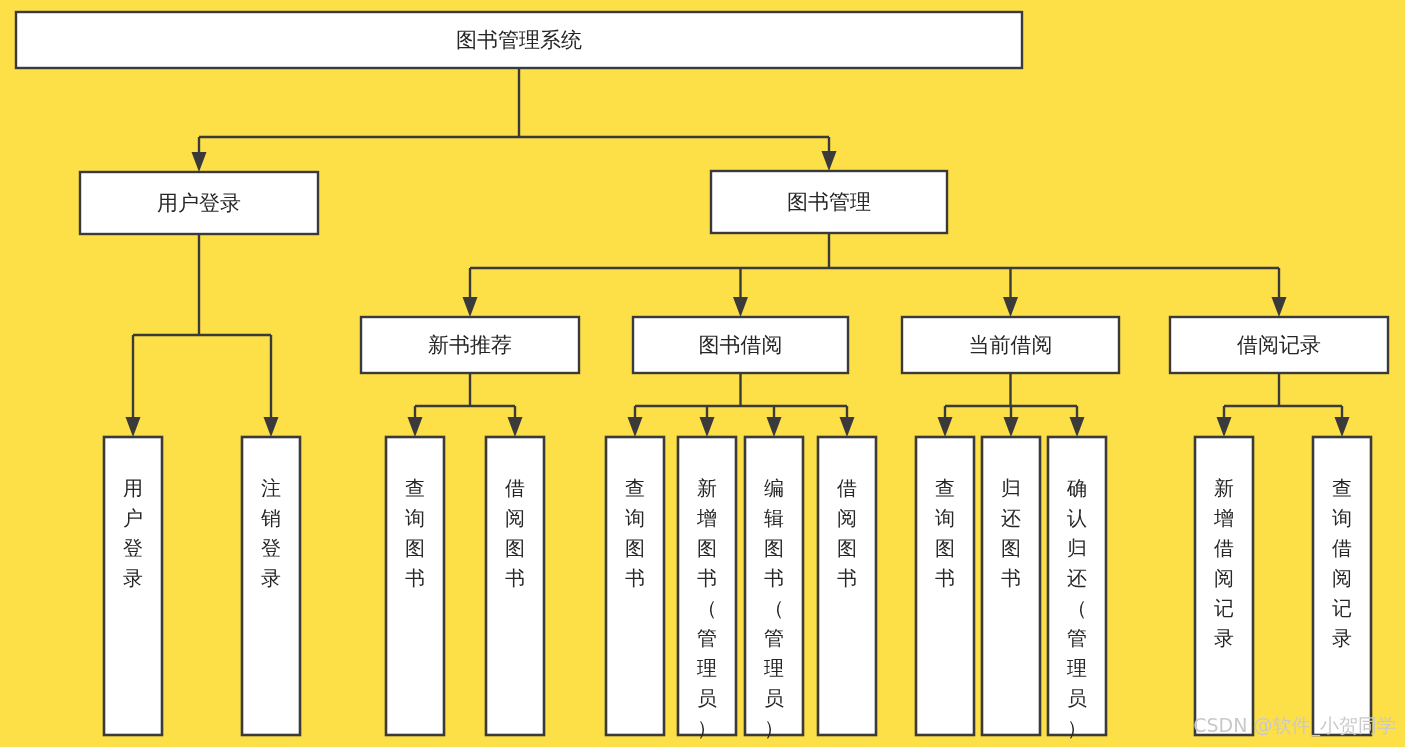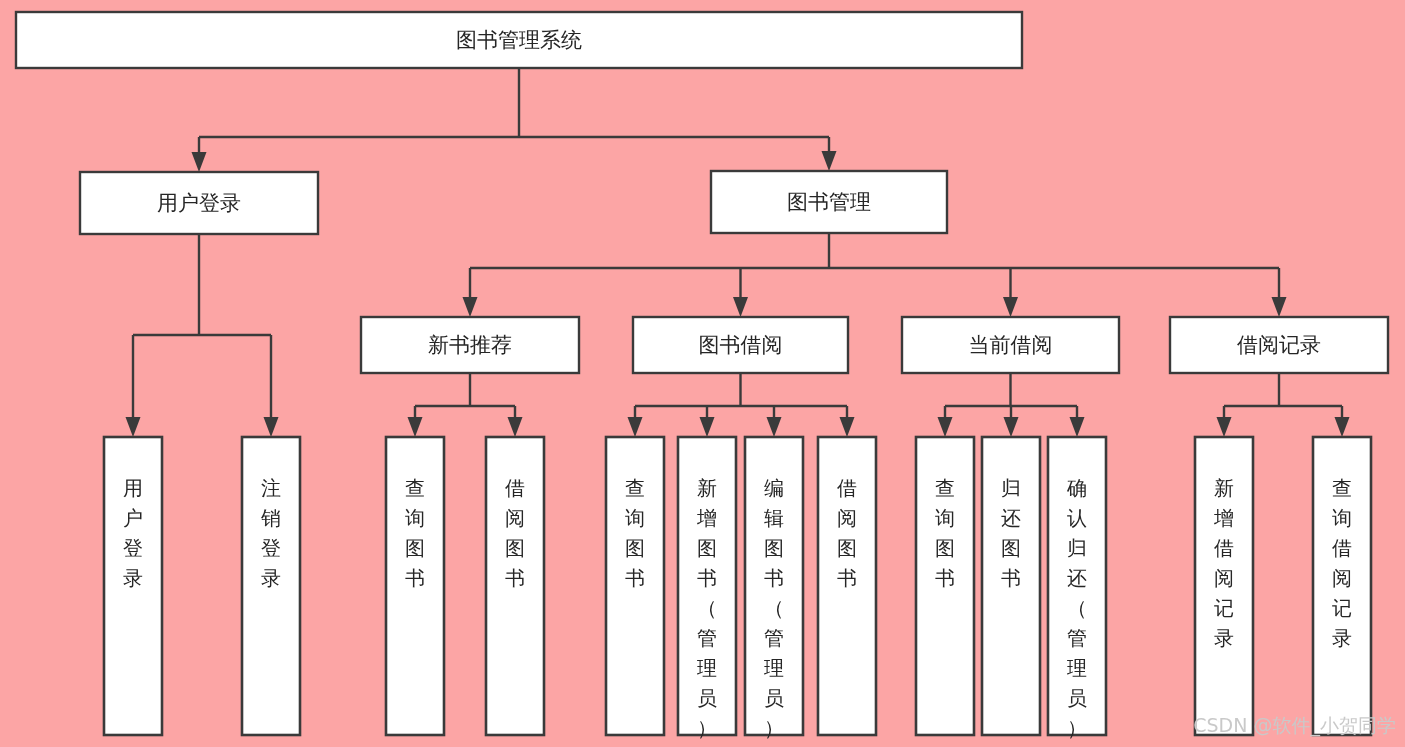--- a/index.html
+++ b/index.html
@@ -12,21 +12,21 @@
     width: 1405px;
     height: 747px;
     font-family: "DejaVu Sans", "Liberation Sans", sans-serif;
     color: #262626;
     overflow: hidden;
   }
   #diagram-root {
     position: relative;
     width: 1405px;
     height: 747px;
-    background: #fca5a5;
+    background: #fde047;
   }
   svg.diagram-canvas {
     position: absolute;
     left: 0;
     top: 0;
     width: 1405px;
     height: 747px;
   }
   .node-box {
     fill: #ffffff;

